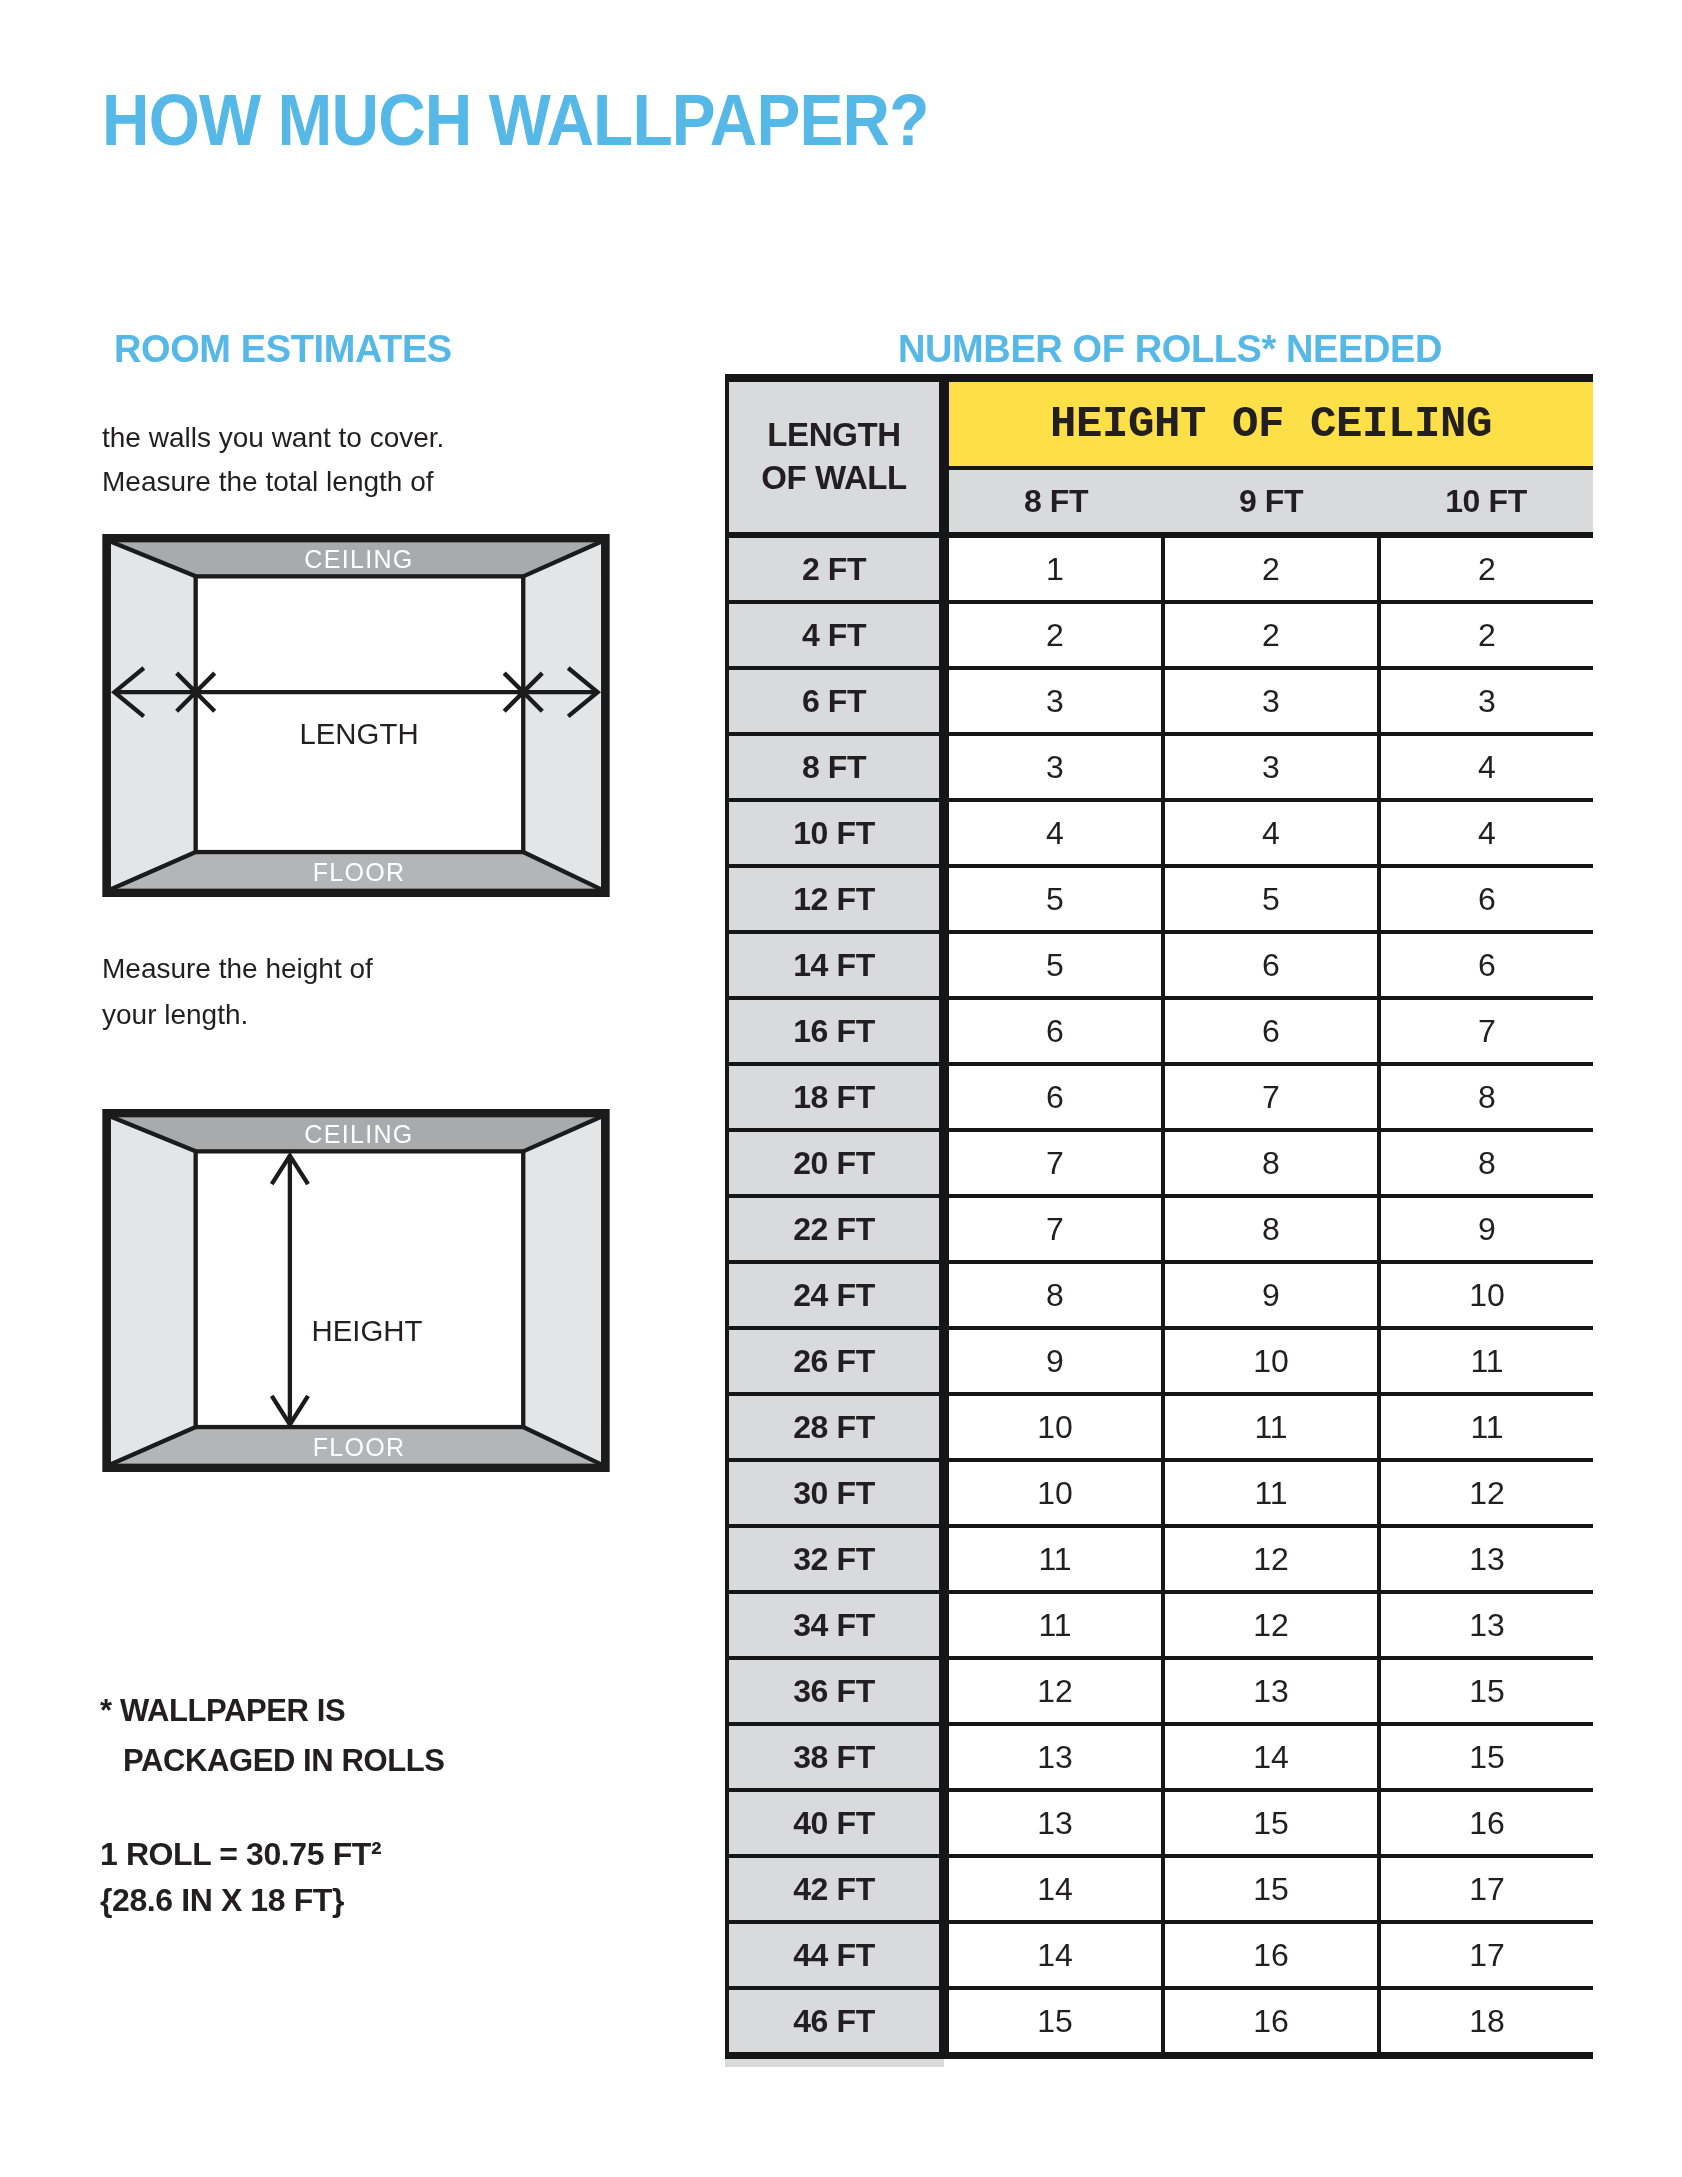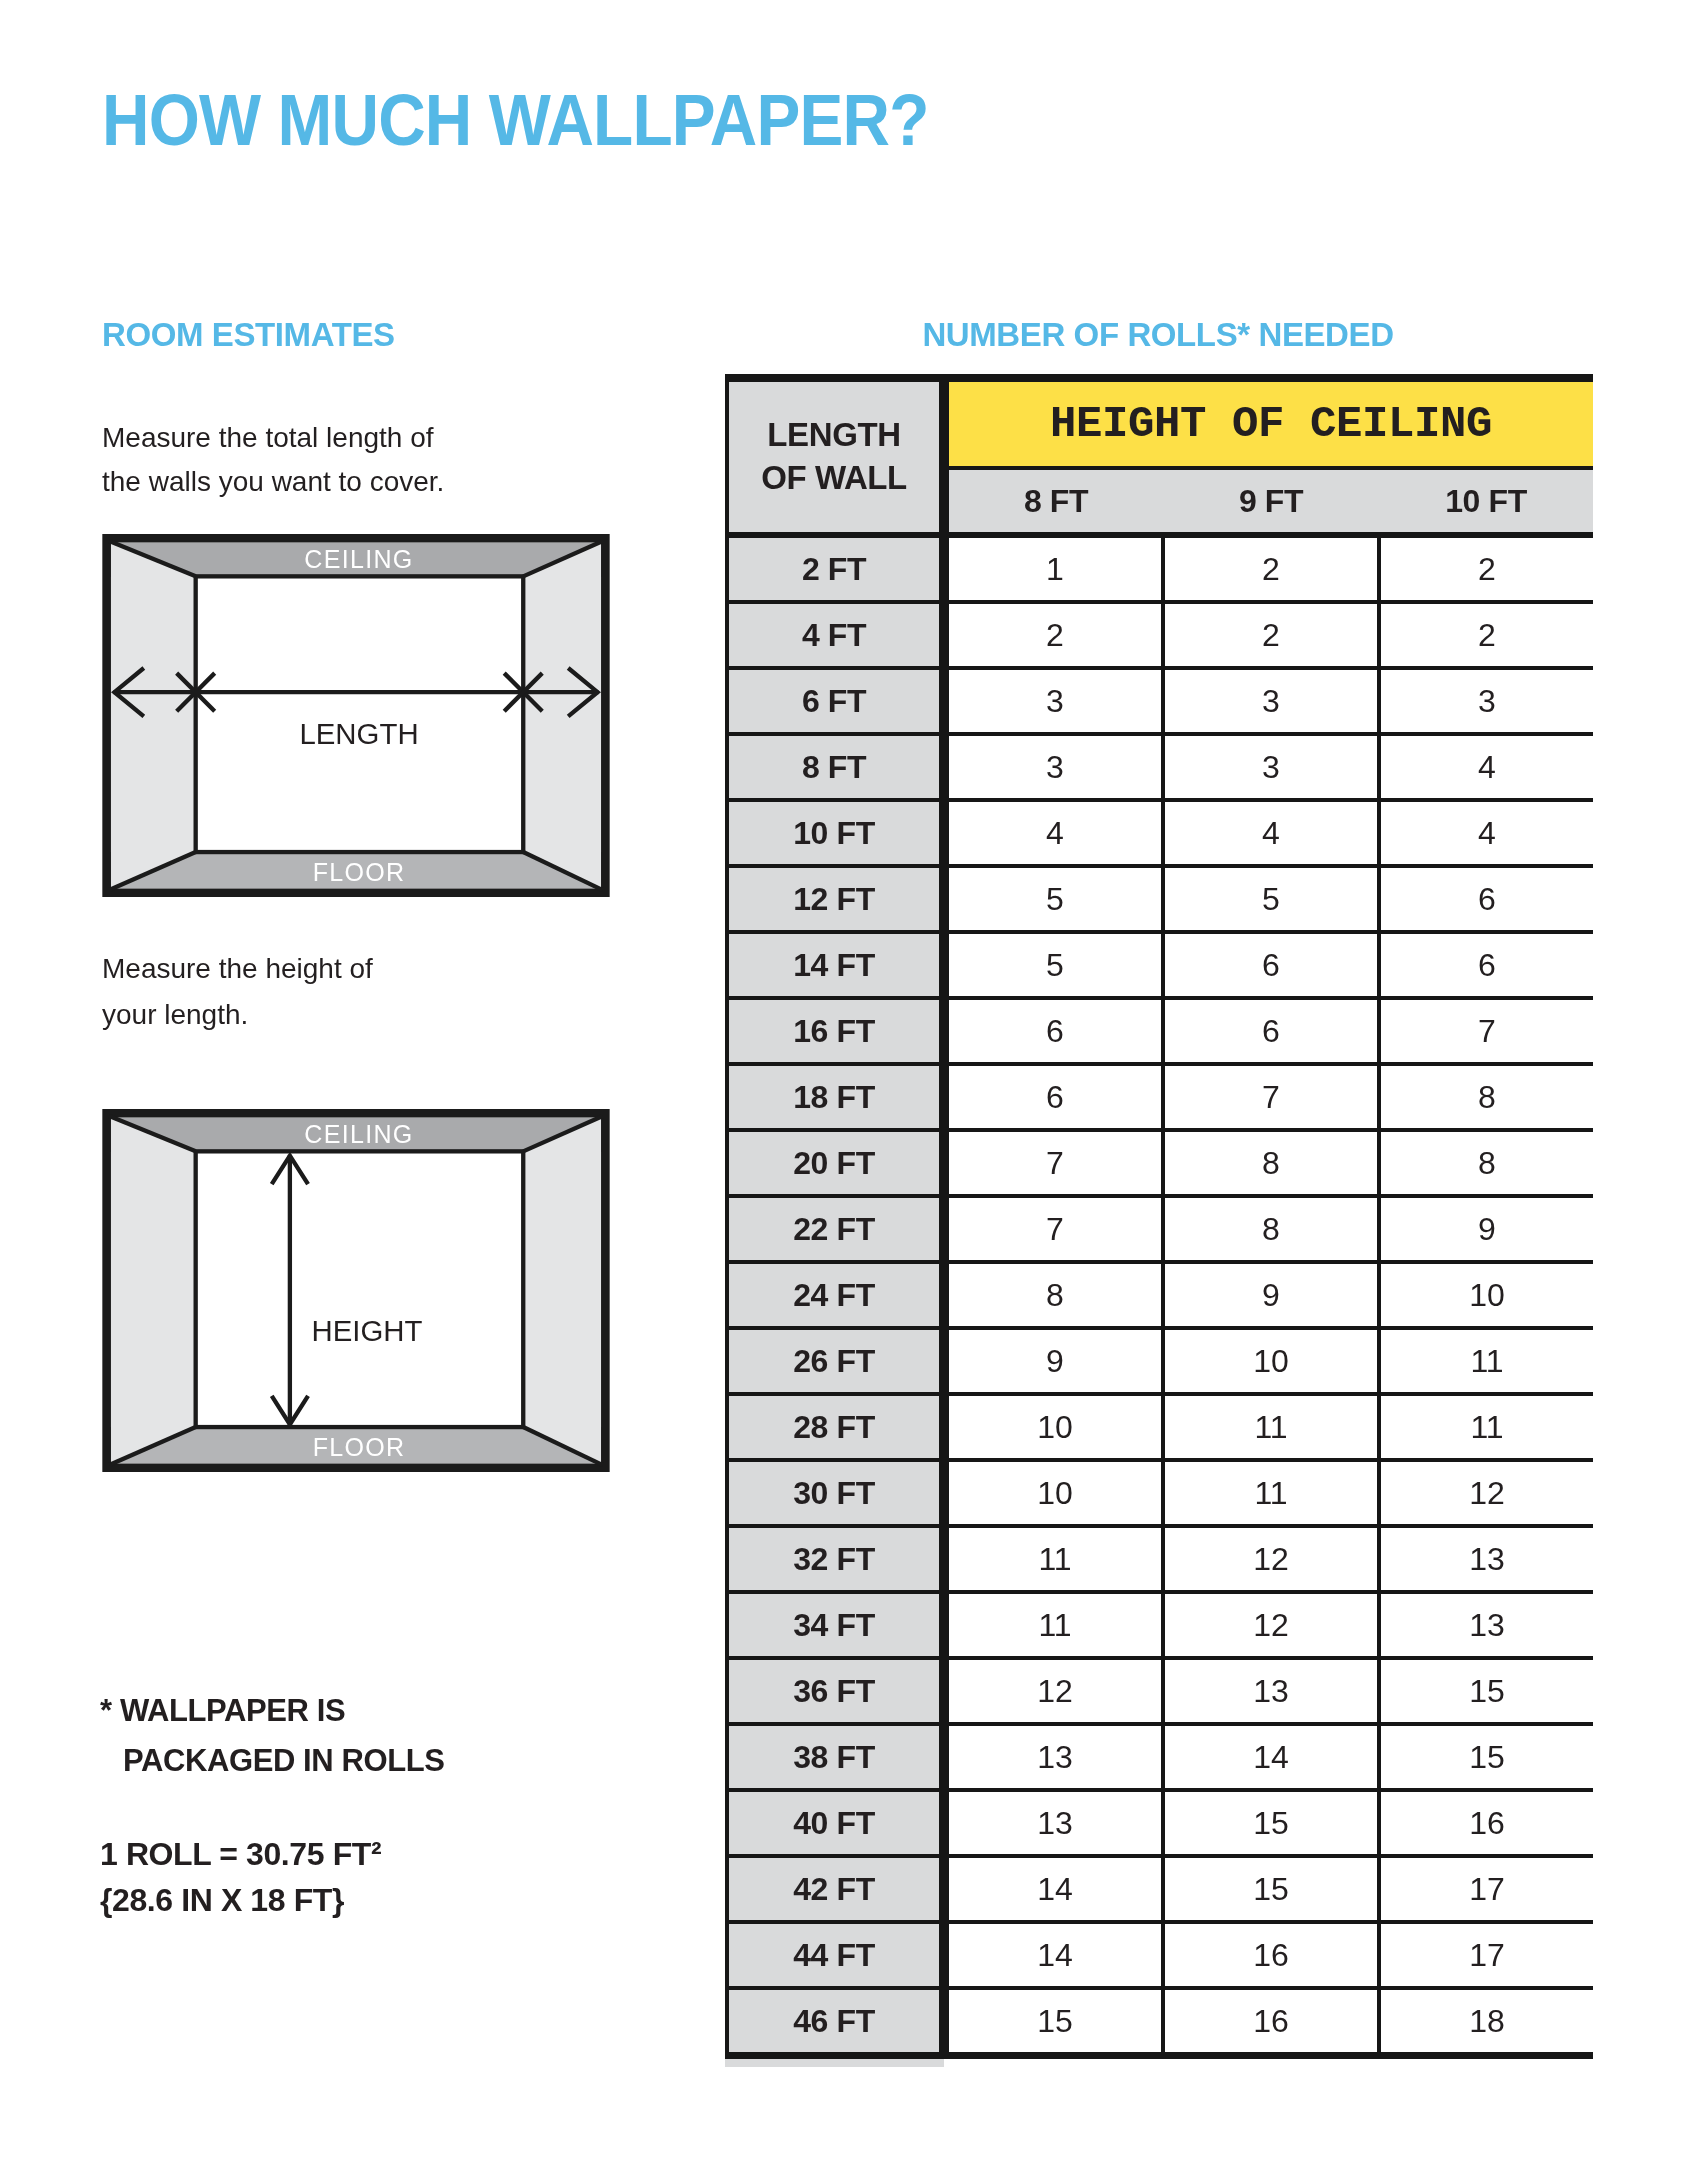--- a/index.html
+++ b/index.html
@@ -20,22 +20,22 @@
     font-size: 73px;
     font-weight: bold;
     letter-spacing: -0.9px;
     color: #55b8e6;
     transform: scaleX(0.90);
     transform-origin: left top;
     white-space: nowrap;
   }
   .section-heading {
     position: absolute;
-    margin: 0;
-    font-size: 33px;
+    margin: 12px;
+    font-size: 38px;
     font-weight: bold;
     letter-spacing: -0.4px;
     color: #55b8e6;
     white-space: nowrap;
   }
   #room-heading { left: 102px; top: 316px; }
   #table-heading { left: 725px; top: 316px; width: 866px; text-align: center; }
 
   .para {
     position: absolute;
@@ -146,22 +146,22 @@
 </head>
 <body>
 
 <div class="page">
 
   <h1 class="page-title">HOW MUCH WALLPAPER?</h1>
 
   <h2 class="section-heading" id="room-heading">ROOM ESTIMATES</h2>
 
   <p class="para" id="intro-para">
+    <span>the walls you want to cover.</span>
     <span>Measure the total length of</span>
-    <span>the walls you want to cover.</span>
   </p>
 
   <svg class="diagram" id="diagram-length" width="508" height="363" viewBox="0 0 587 420">
     <rect x="5" y="5" width="577" height="410" fill="#ffffff" stroke="#1b1b1b" stroke-width="10"></rect>
     <polygon points="10,10 577,10 487,49 108,49" fill="#a9aaac"></polygon>
     <polygon points="10,410 577,410 487,368 108,368" fill="#b4b5b7"></polygon>
     <polygon points="10,10 108,49 108,368 10,410" fill="#e4e5e6"></polygon>
     <polygon points="577,10 487,49 487,368 577,410" fill="#e4e5e6"></polygon>
     <rect x="108" y="49" width="379" height="319" fill="#ffffff" stroke="#1b1b1b" stroke-width="5"></rect>
     <line x1="8" y1="8" x2="108" y2="49" stroke="#1b1b1b" stroke-width="5"></line>

